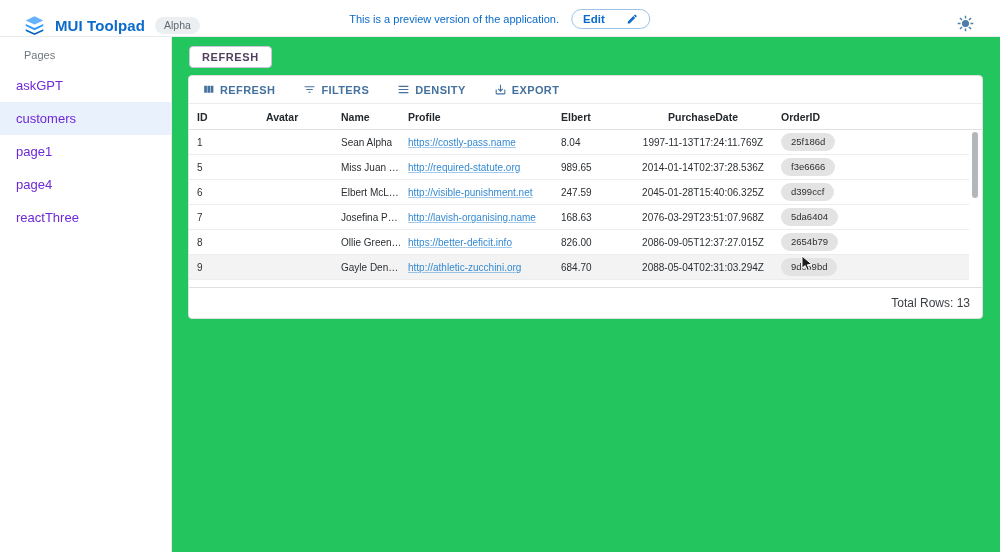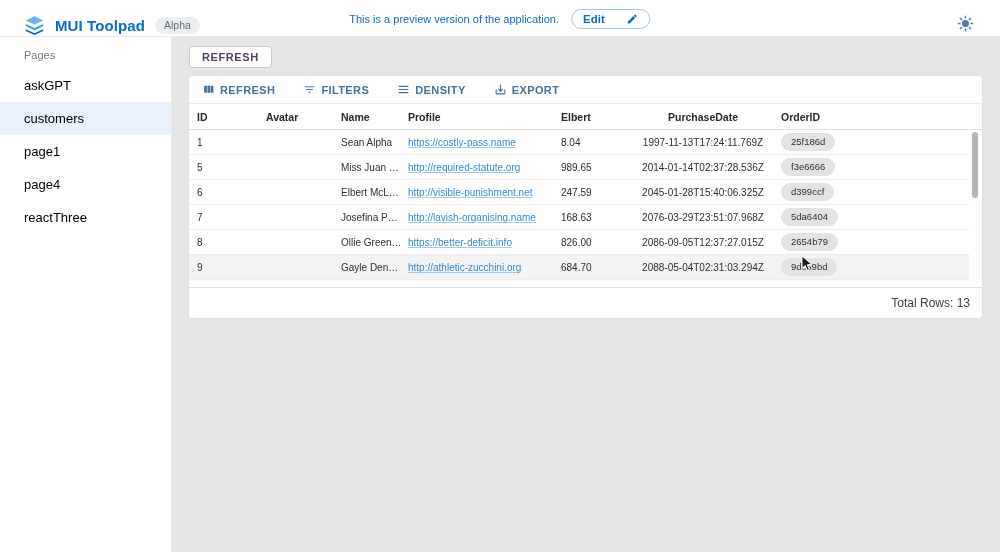--- a/index.html
+++ b/index.html
@@ -22,25 +22,25 @@
   .edit-btn { display:inline-flex; align-items:center; gap:22px; background:#fff;
     border:1px solid #9cc2e6; border-radius:12px; padding:3px 11px; cursor:pointer;
     font-family:inherit; font-size:11.5px; font-weight:bold; color:#0b6bcb; }
   .topbar-right { margin-left:auto; padding-right:22px; display:flex; align-items:center; }
   .theme-toggle { background:none; border:none; cursor:pointer; padding:4px; line-height:0; }
 
   
   .layout { display:flex; flex:1; min-height:0; }
   .sidebar { width:172px; flex:0 0 172px; border-right:1px solid #e8eaee; background:#fff; padding-top:6px; }
   .sidebar-section { font-size:11px; color:#6f7880; padding:6px 0 8px 24px; }
-  .sidebar-item { height:33px; line-height:33px; padding-left:24px; font-size:13px;
-    color:#000000; cursor:pointer; }
+  .sidebar-item { height:33px; line-height:33px; padding-left:16px; font-size:13px;
+    color:#6d28d9; cursor:pointer; }
   .sidebar-item.selected { background:#e9f1fc; }
 
-  .main { flex:1; padding:8px 0 0 16px; background:#e5e5e5; }
+  .main { flex:1; padding:8px 0 0 16px; background:#22c55e; }
 
   
   .refresh-btn { display:inline-block; margin:1px 0 7px 1px; background:#fff; cursor:pointer;
     border:1px solid #cfc3d8; border-radius:4px; padding:4px 12px; font-family:inherit;
     font-size:11px; font-weight:bold; letter-spacing:.6px; color:#53405f; }
 
   
   .grid-card { width:795px; background:#fff; border:1px solid #e0e0e0; border-radius:4px; overflow:hidden; }
 
   .grid-toolbar { display:flex; align-items:center; gap:20px; height:28px; padding:0 9px;

